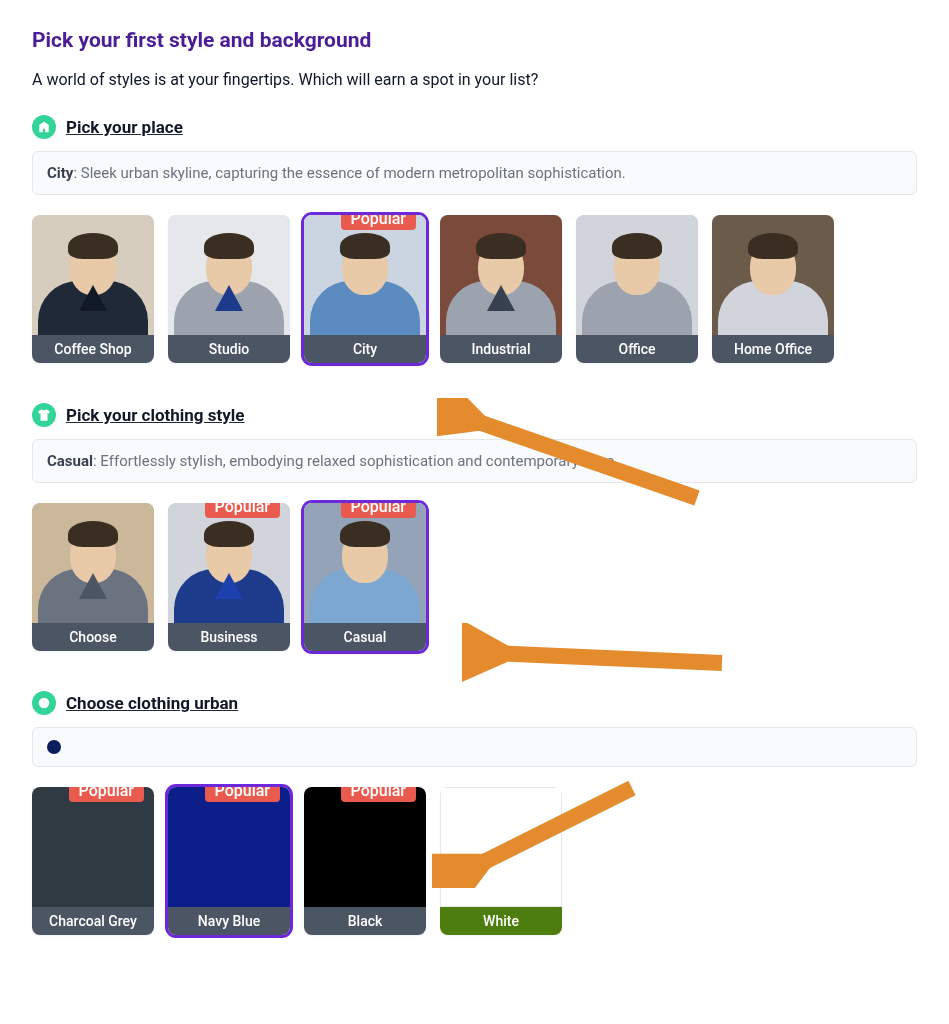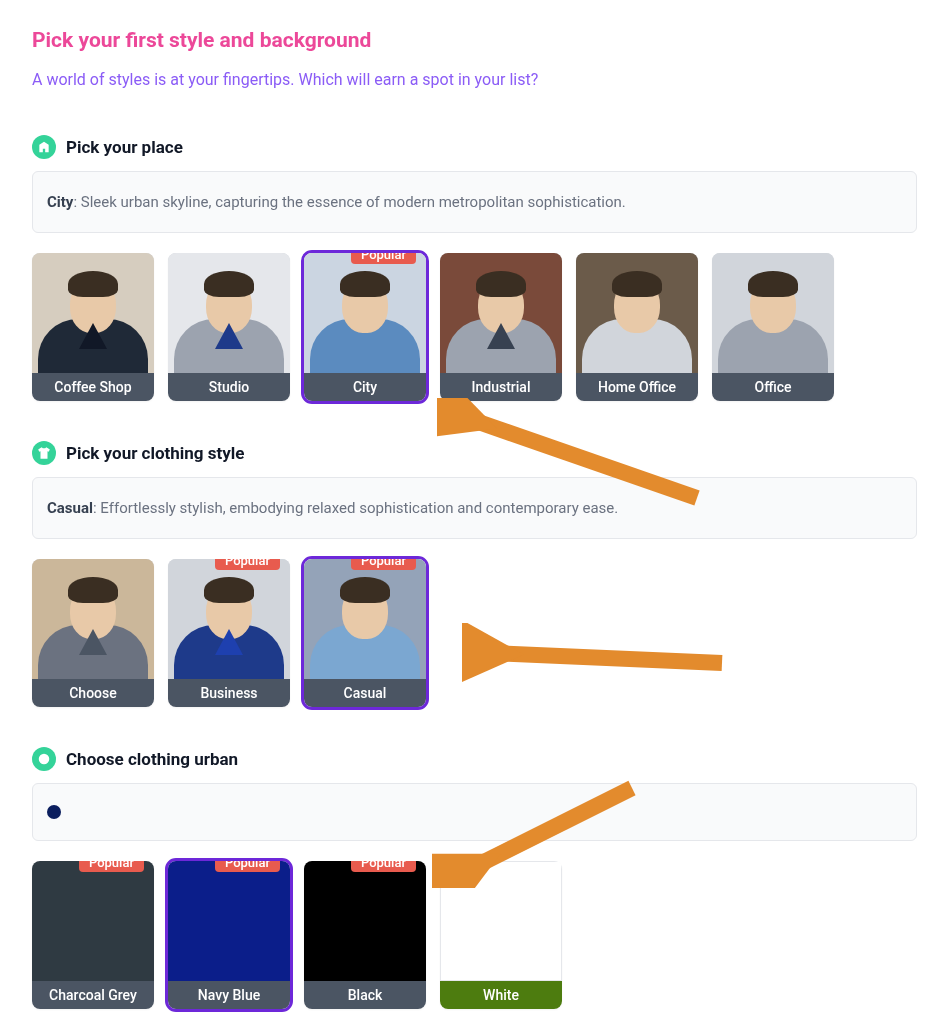--- a/index.html
+++ b/index.html
@@ -6,55 +6,56 @@
   body {
     font-family: -apple-system, BlinkMacSystemFont, "Segoe UI", Roboto, Helvetica, Arial, sans-serif;
     background: #fff;
     color: #1f2937;
     width: 949px;
     padding: 28px 32px;
   }
   h1.page-title {
     font-size: 21px;
     font-weight: 700;
-    color: #ec4899;
+    color: #4c1d95;
     margin-bottom: 18px;
   }
   p.page-subtitle {
     font-size: 16px;
-    color: #8b5cf6;
-    margin-bottom: 46px;
+    color: #0f172a;
+    margin-bottom: 26px;
   }
   .section { margin-bottom: 40px; }
   .section-header {
     display: flex;
     align-items: center;
     gap: 10px;
     margin-bottom: 12px;
+    text-decoration: underline;
   }
   .section-icon {
     width: 24px;
     height: 24px;
     border-radius: 50%;
     display: flex;
     align-items: center;
     justify-content: center;
     flex-shrink: 0;
   }
   .section-icon svg { width: 14px; height: 14px; fill: #fff; }
   .section-title {
     font-size: 17px;
     font-weight: 700;
     color: #111827;
   }
   .desc-box {
     border: 1px solid #e5e7eb;
     background: #f9fafb;
     border-radius: 6px;
-    padding: 21px 14px;
+    padding: 12px 14px;
     font-size: 15px;
     color: #6b7280;
     margin-bottom: 20px;
     display: flex;
     align-items: center;
     gap: 8px;
   }
   .desc-box .label { font-weight: 700; color: #374151; }
   .desc-box .swatch {
     width: 14px; height: 14px; border-radius: 50%; display:inline-block;
@@ -94,21 +95,21 @@
   }
   .card.white-card .card-caption {
     background: #4d7c0f;
   }
   .badge {
     position: absolute;
     top: -8px;
     right: 10px;
     background: #e85b4e;
     color: #fff;
-    font-size: 13px;
+    font-size: 16px;
     font-weight: 500;
     padding: 2px 10px;
     border-radius: 4px;
     z-index: 5;
   }
   
   .color-card .card-img { height: 120px; }
   .color-card.white-card .card-img { background:#fff; border:1px solid #e5e7eb; }
   
   .portrait {
@@ -218,40 +219,40 @@
                 <div class="hair"></div>
               </div>
               <div class="collar" style="border-bottom: 26px solid rgb(55, 65, 81);"></div>
             </div>
           </div>
           <div class="card-caption">Industrial</div>
         </div>
         <div class="card">
           <div class="card-img">
             <div class="portrait">
+              <div class="bg" style="background: rgb(209, 213, 219);"></div>
+              <div class="body" style="background: rgb(156, 163, 175);"></div>
+              <div class="head">
+                <div class="hair"></div>
+              </div>
+            </div>
+          </div>
+          <div class="card-caption">Office</div>
+        </div>
+        <div class="card">
+          <div class="card-img">
+            <div class="portrait">
               <div class="bg" style="background: rgb(107, 91, 74);"></div>
               <div class="body" style="background: rgb(209, 213, 219);"></div>
               <div class="head">
                 <div class="hair"></div>
               </div>
             </div>
           </div>
           <div class="card-caption">Home Office</div>
-        </div>
-        <div class="card">
-          <div class="card-img">
-            <div class="portrait">
-              <div class="bg" style="background: rgb(209, 213, 219);"></div>
-              <div class="body" style="background: rgb(156, 163, 175);"></div>
-              <div class="head">
-                <div class="hair"></div>
-              </div>
-            </div>
-          </div>
-          <div class="card-caption">Office</div>
         </div>
       </div>
   </div>
 
   <div class="section">
     <div class="section-header">
       <span class="section-icon" style="background:#34d399">
         <svg viewBox="0 0 24 24">
             <path d="M16 2l-2 2h-4L8 2 2 6l2 4 2-1v13h12V9l2 1 2-4-6-4z"></path>
           </svg>

